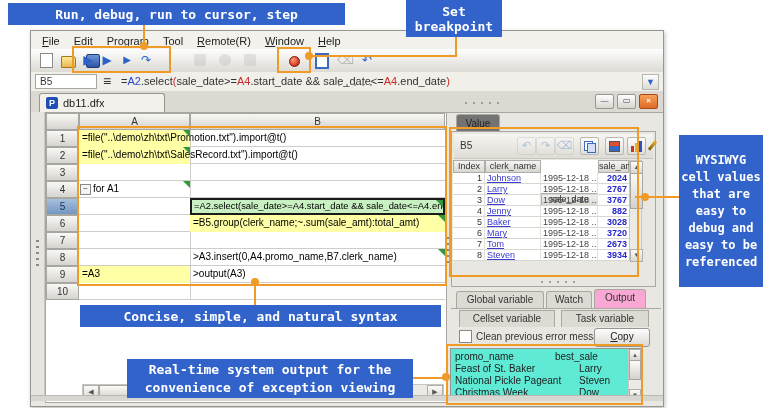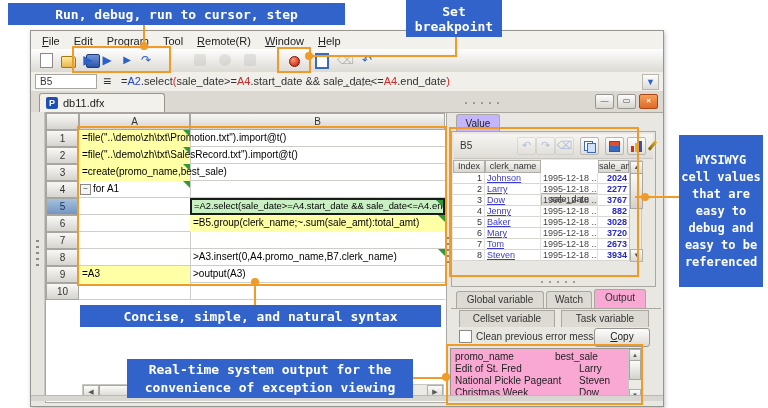--- a/index.html
+++ b/index.html
@@ -76,21 +76,21 @@
        border-left:7px solid transparent;}
   .collapse{position:absolute;width:9px;height:9px;border:1px solid #888;background:#f4f4f2;
             font-size:8px;line-height:8px;text-align:center;color:#333;}
   .hscroll{position:absolute;left:36px;right:2px;bottom:2px;height:14px;background:#eceae5;
            border:1px solid #c8c6c0;}
   .sbtn{position:absolute;top:0;width:14px;height:12px;background:linear-gradient(#fbfbf9,#d9d7d1);
         border:1px solid #b0aea8;color:#555;font-size:7px;line-height:12px;text-align:center;}
   .sthumb{position:absolute;background:linear-gradient(#fbfbf9,#d4d2cc);border:1px solid #a8a6a0;}
   
   .rpanel{position:absolute;left:420px;top:0;width:210px;bottom:0;}
-  .vtab{position:absolute;left:5px;top:2px;width:42px;height:17px;background:#c4b5fd;
+  .vtab{position:absolute;left:5px;top:2px;width:42px;height:17px;background:#737373;
         border:1px solid #a9a79f;border-bottom:none;border-radius:3px 3px 0 0;
         font-size:10px;text-align:center;line-height:17px;color:#222;}
   .vbox{position:absolute;left:0;top:19px;width:205px;height:156px;background:#e9e7e1;
         border:1px solid #a9a79f;box-sizing:border-box;}
   .vtoolbar{position:absolute;left:2px;top:2px;right:2px;height:24px;
             background:linear-gradient(#f6f5f1,#dedcd5);border-bottom:1px solid #c8c6c0;}
   .vti{position:absolute;top:3px;width:17px;height:16px;border:1px solid #b8b6b0;border-radius:2px;
        background:linear-gradient(#fdfdfd,#e0ded8);text-align:center;line-height:15px;font-size:11px;color:#3a6abf;}
   .vtable{position:absolute;left:2px;top:48px;width:176px;height:101px;background:#fff;}
   .vth{position:absolute;top:0;height:13px;background:linear-gradient(#f4f4f2,#d8d6d0);
@@ -106,21 +106,21 @@
   
   .btab{position:absolute;height:17px;background:#dcdad3;border:1px solid #a9a79f;border-bottom:none;
         border-radius:3px 3px 0 0;font-size:10px;text-align:center;line-height:16px;color:#333;box-sizing:border-box;}
   .btab.active{background:#f9a8d4;height:19px;z-index:5;}
   .tabline{position:absolute;left:0;right:0;height:1px;background:#a9a79f;}
   .checkbox{position:absolute;width:11px;height:11px;background:#fff;border:1px solid #8a8880;}
   .cblabel{position:absolute;font-size:10px;color:#333;}
   .copybtn{position:absolute;width:54px;height:17px;border:1px solid #98968e;border-radius:3px;
            background:linear-gradient(#fdfdfd,#dcdad4);font-size:10px;text-align:center;line-height:16px;color:#222;}
   .copybtn::first-letter{text-decoration:underline;}
-  .outbox{position:absolute;left:-1px;top:236px;width:192px;height:53px;background:#f9a8d4;
+  .outbox{position:absolute;left:-1px;top:236px;width:192px;height:53px;background:#5eead4;
           border:1px solid #98968e;box-sizing:border-box;}
   .outline-txt{position:absolute;font-size:10px;color:#222;white-space:nowrap;}
   .oscroll{position:absolute;right:0;top:0;width:12px;height:51px;background:#eceae5;border-left:1px solid #c8c6c0;}
   .minibar{position:absolute;bottom:2px;width:3px;}
 </style>
 </head>
 <body>
 
 <div class="stage">
 
@@ -227,21 +227,20 @@
         <div class="grow" style="top:68px;"></div>
         <div class="grow" style="top:85px;"></div>
         <div class="grow" style="top:102px;"></div>
         <div class="grow" style="top:119px;"></div>
         <div class="grow" style="top:136px;"></div>
         <div class="grow" style="top:153px;"></div>
         <div class="grow" style="top:170px;"></div>
 
         <div class="cell ylw" style="left:33px;width:111px;top:17px;"><span>=file("..\demo\zh\txt\Promotion.txt").import@t()</span><span class="tri"></span></div>
         <div class="cell ylw" style="left:33px;width:111px;top:34px;"><span>=file("..\demo\zh\txt\SalesRecord.txt").import@t()</span><span class="tri"></span></div>
-        <div class="cell ylw" style="left:33px;width:111px;top:51px;"><span>=create(promo_name,best_sale)</span><span class="tri"></span></div>
         <div class="cell" style="left:33px;width:111px;top:68px;padding-left:14px;"><span>for A1</span><span class="tri"></span></div>
         <div class="collapse" style="left:34px;top:71px;">−</div>
         <div class="cell selcell" style="left:144px;width:255px;top:85px;"><span>=A2.select(sale_date&gt;=A4.start_date &amp;&amp; sale_date&lt;=A4.end_date)</span><span class="tri"></span></div>
         <div class="cell ylw" style="left:144px;width:255px;top:102px;"><span>=B5.group(clerk_name;~.sum(sale_amt):total_amt)</span><span class="tri"></span></div>
         <div class="cell" style="left:144px;width:255px;top:136px;"><span>&gt;A3.insert(0,A4.promo_name,B7.clerk_name)</span><span class="tri"></span></div>
         <div class="cell ylw" style="left:33px;width:111px;top:153px;"><span>=A3</span></div>
         <div class="cell" style="left:144px;width:255px;top:153px;"><span>&gt;output(A3)</span></div>
 
         <div class="hscroll">
           <div class="sbtn" style="left:0;">◀</div>
@@ -288,21 +287,21 @@
           <div class="vtr" style="left:0;right:0;top:13px;">
               <span class="vtd c-idx">1</span>
               <span class="vtd c-clerk">Johnson</span>
               <span class="vtd c-date">1995-12-18 ..</span>
               <span class="vtd c-amt">2024</span>
             </div>
           <div class="vtr" style="left:0;right:0;top:24px;">
               <span class="vtd c-idx">2</span>
               <span class="vtd c-clerk">Larry</span>
               <span class="vtd c-date">1995-12-18 ..</span>
-              <span class="vtd c-amt">2277</span>
+              <span class="vtd c-amt">2767</span>
             </div>
           <div class="vtr" style="left:0;right:0;top:35px;">
               <span class="vtd c-idx">3</span>
               <span class="vtd c-clerk">Dow</span>
               <span class="vtd c-date">1995-12-18 ..</span>
               <span class="vtd c-amt">3767</span>
             </div>
           <div class="vtr" style="left:0;right:0;top:46px;">
               <span class="vtd c-idx">4</span>
               <span class="vtd c-clerk">Jenny</span>
@@ -348,21 +347,21 @@
         <div class="btab" style="left:110px;top:198px;width:88px;border-radius:0;">Task variable</div>
         <div class="btab" style="left:8px;top:198px;width:96px;border-radius:0;">Cellset variable</div>
 
         <div class="checkbox" style="left:8px;top:218px;"></div>
         <div class="cblabel" style="left:25px;top:219px;">Clean previous error message...</div>
         <div class="copybtn" style="left:143px;top:216px;">Copy</div>
 
         <div class="outbox">
           <span class="outline-txt" style="left:4px;top:2px;">promo_name</span>
           <span class="outline-txt" style="left:64px;top:2px;padding-left:40px;">best_sale</span>
-          <span class="outline-txt" style="left:4px;top:14px;">Edit of St. Fred</span>
+          <span class="outline-txt" style="left:4px;top:14px;">Feast of St. Baker</span>
           <span class="outline-txt" style="left:128px;top:14px;">Larry</span>
           <span class="outline-txt" style="left:4px;top:26px;">National Pickle Pageant</span>
           <span class="outline-txt" style="left:128px;top:26px;">Steven</span>
           <span class="outline-txt" style="left:4px;top:38px;">Christmas Week</span>
           <span class="outline-txt" style="left:128px;top:38px;">Dow</span>
           <div class="oscroll">
             <div class="sbtn" style="left:0;top:0;width:10px;height:10px;font-size:6px;line-height:10px;">▲</div>
             <div class="sthumb" style="left:0;top:11px;width:10px;height:18px;"></div>
             <div class="sbtn" style="left:0;top:40px;width:10px;height:10px;font-size:6px;line-height:10px;">▼</div>
           </div>

